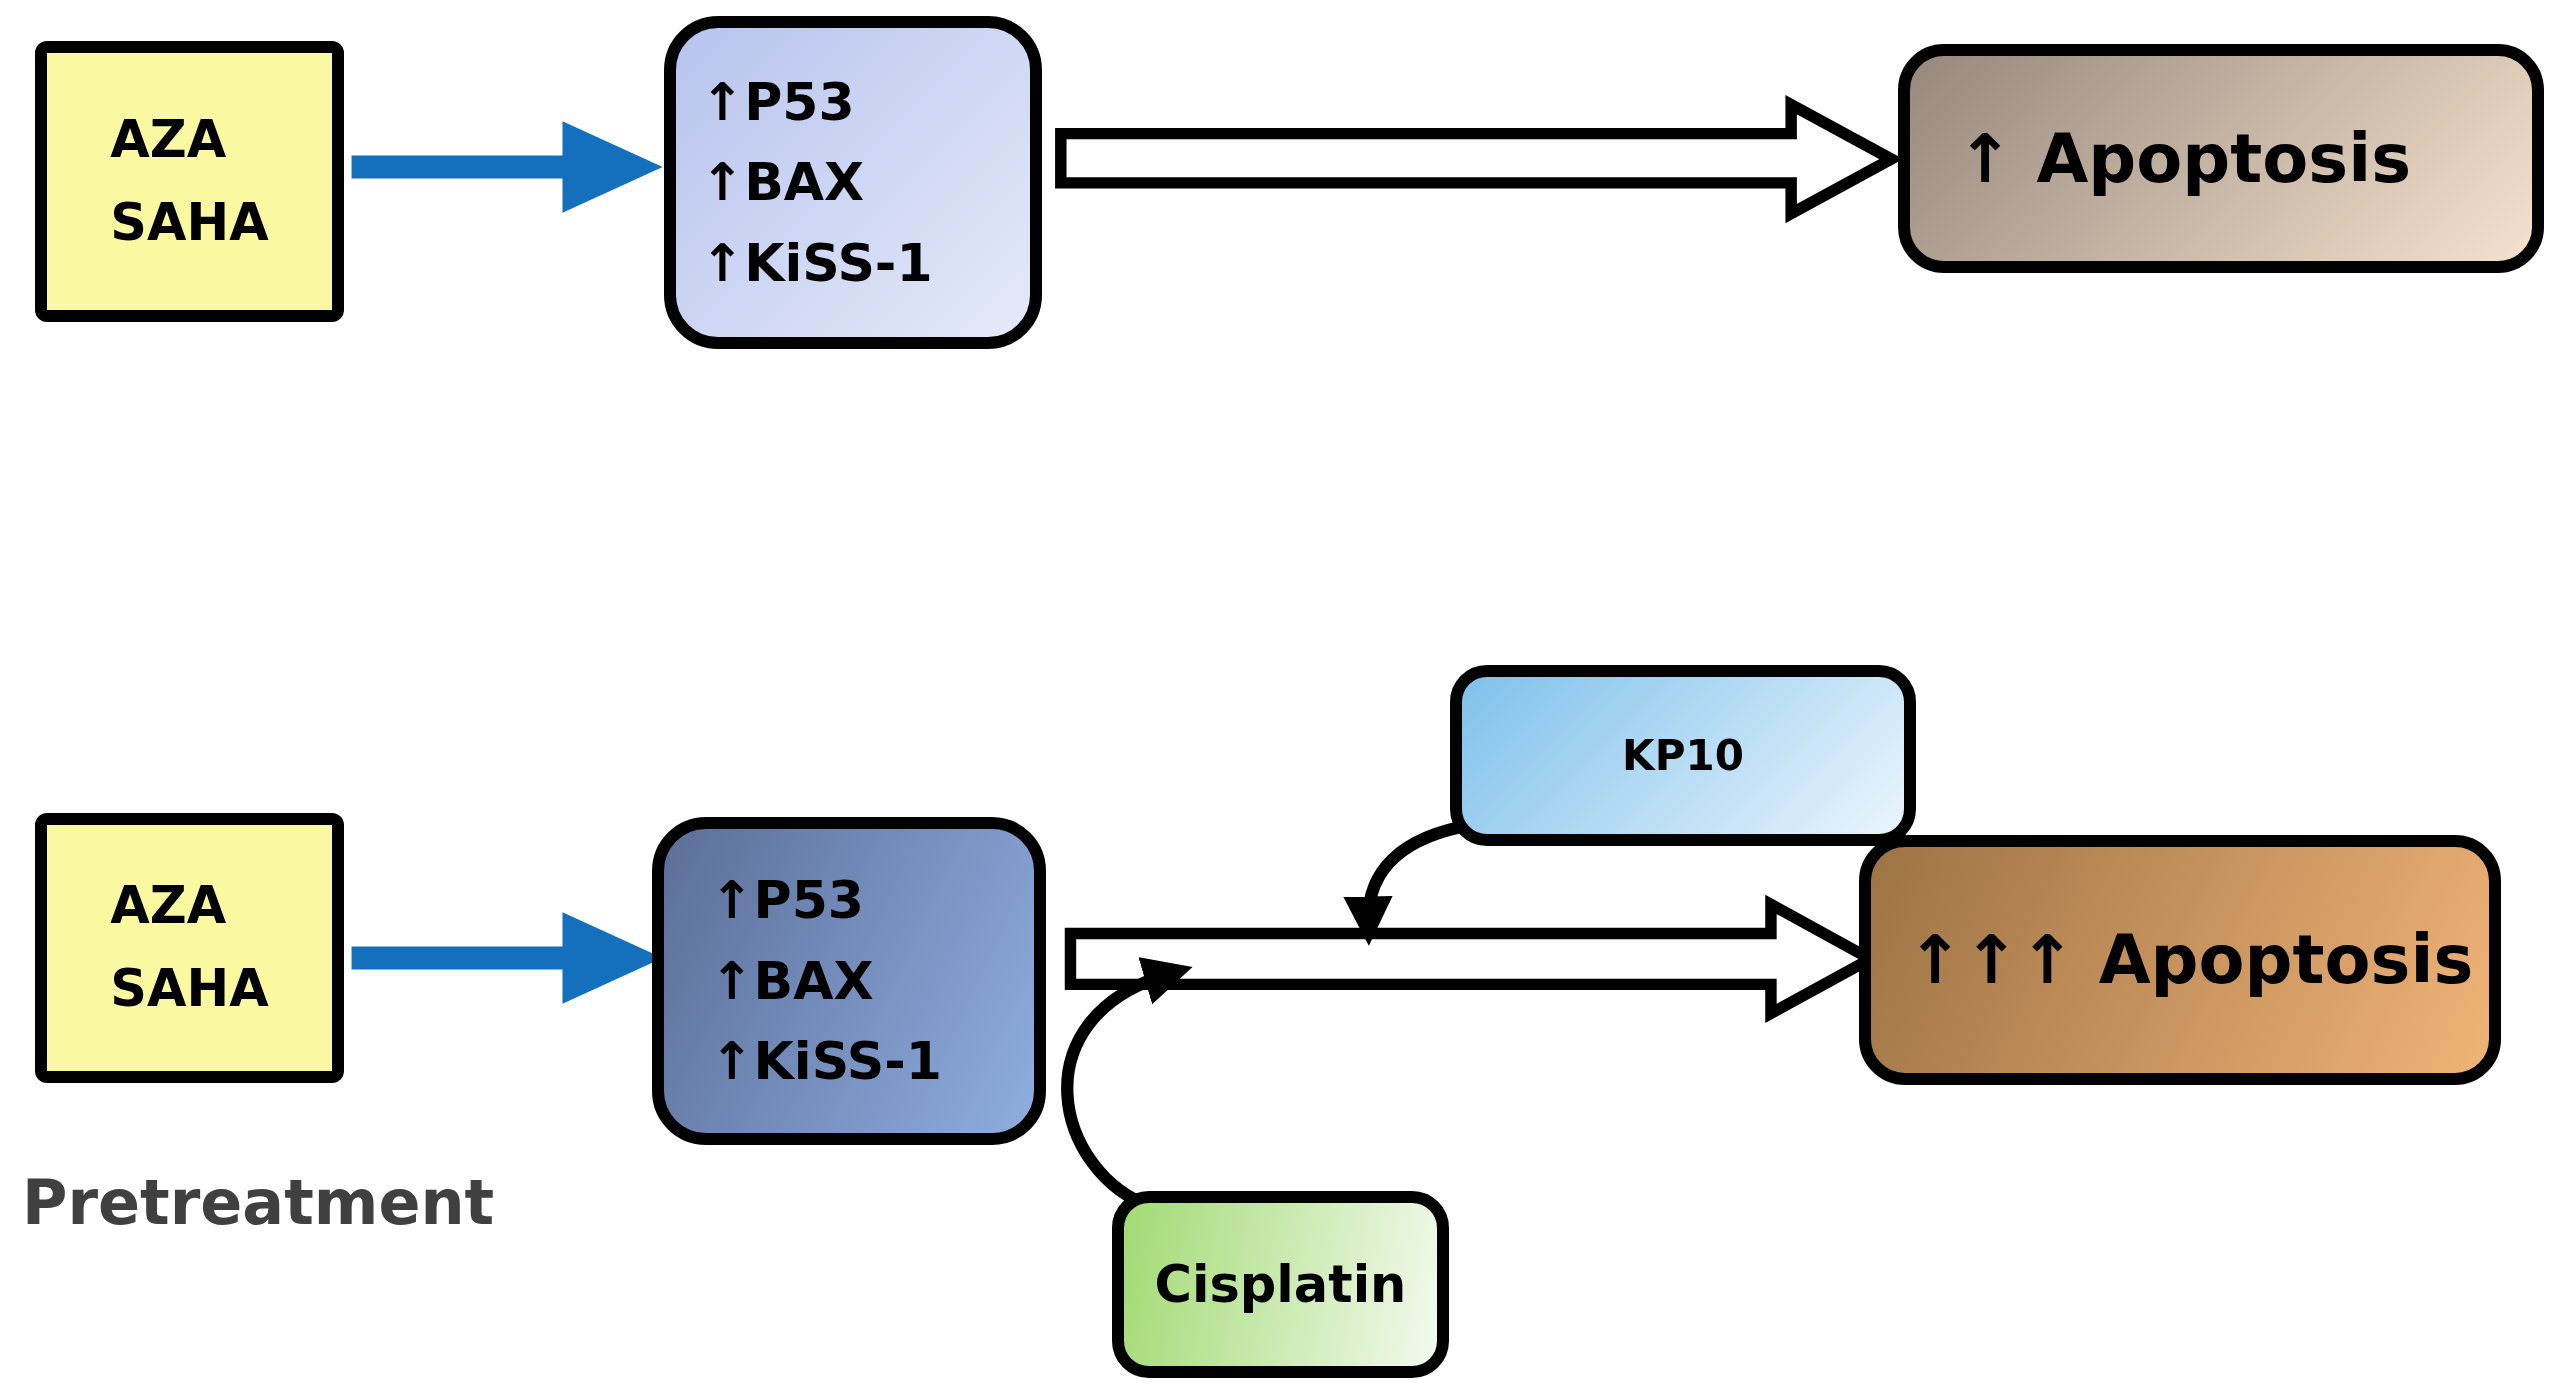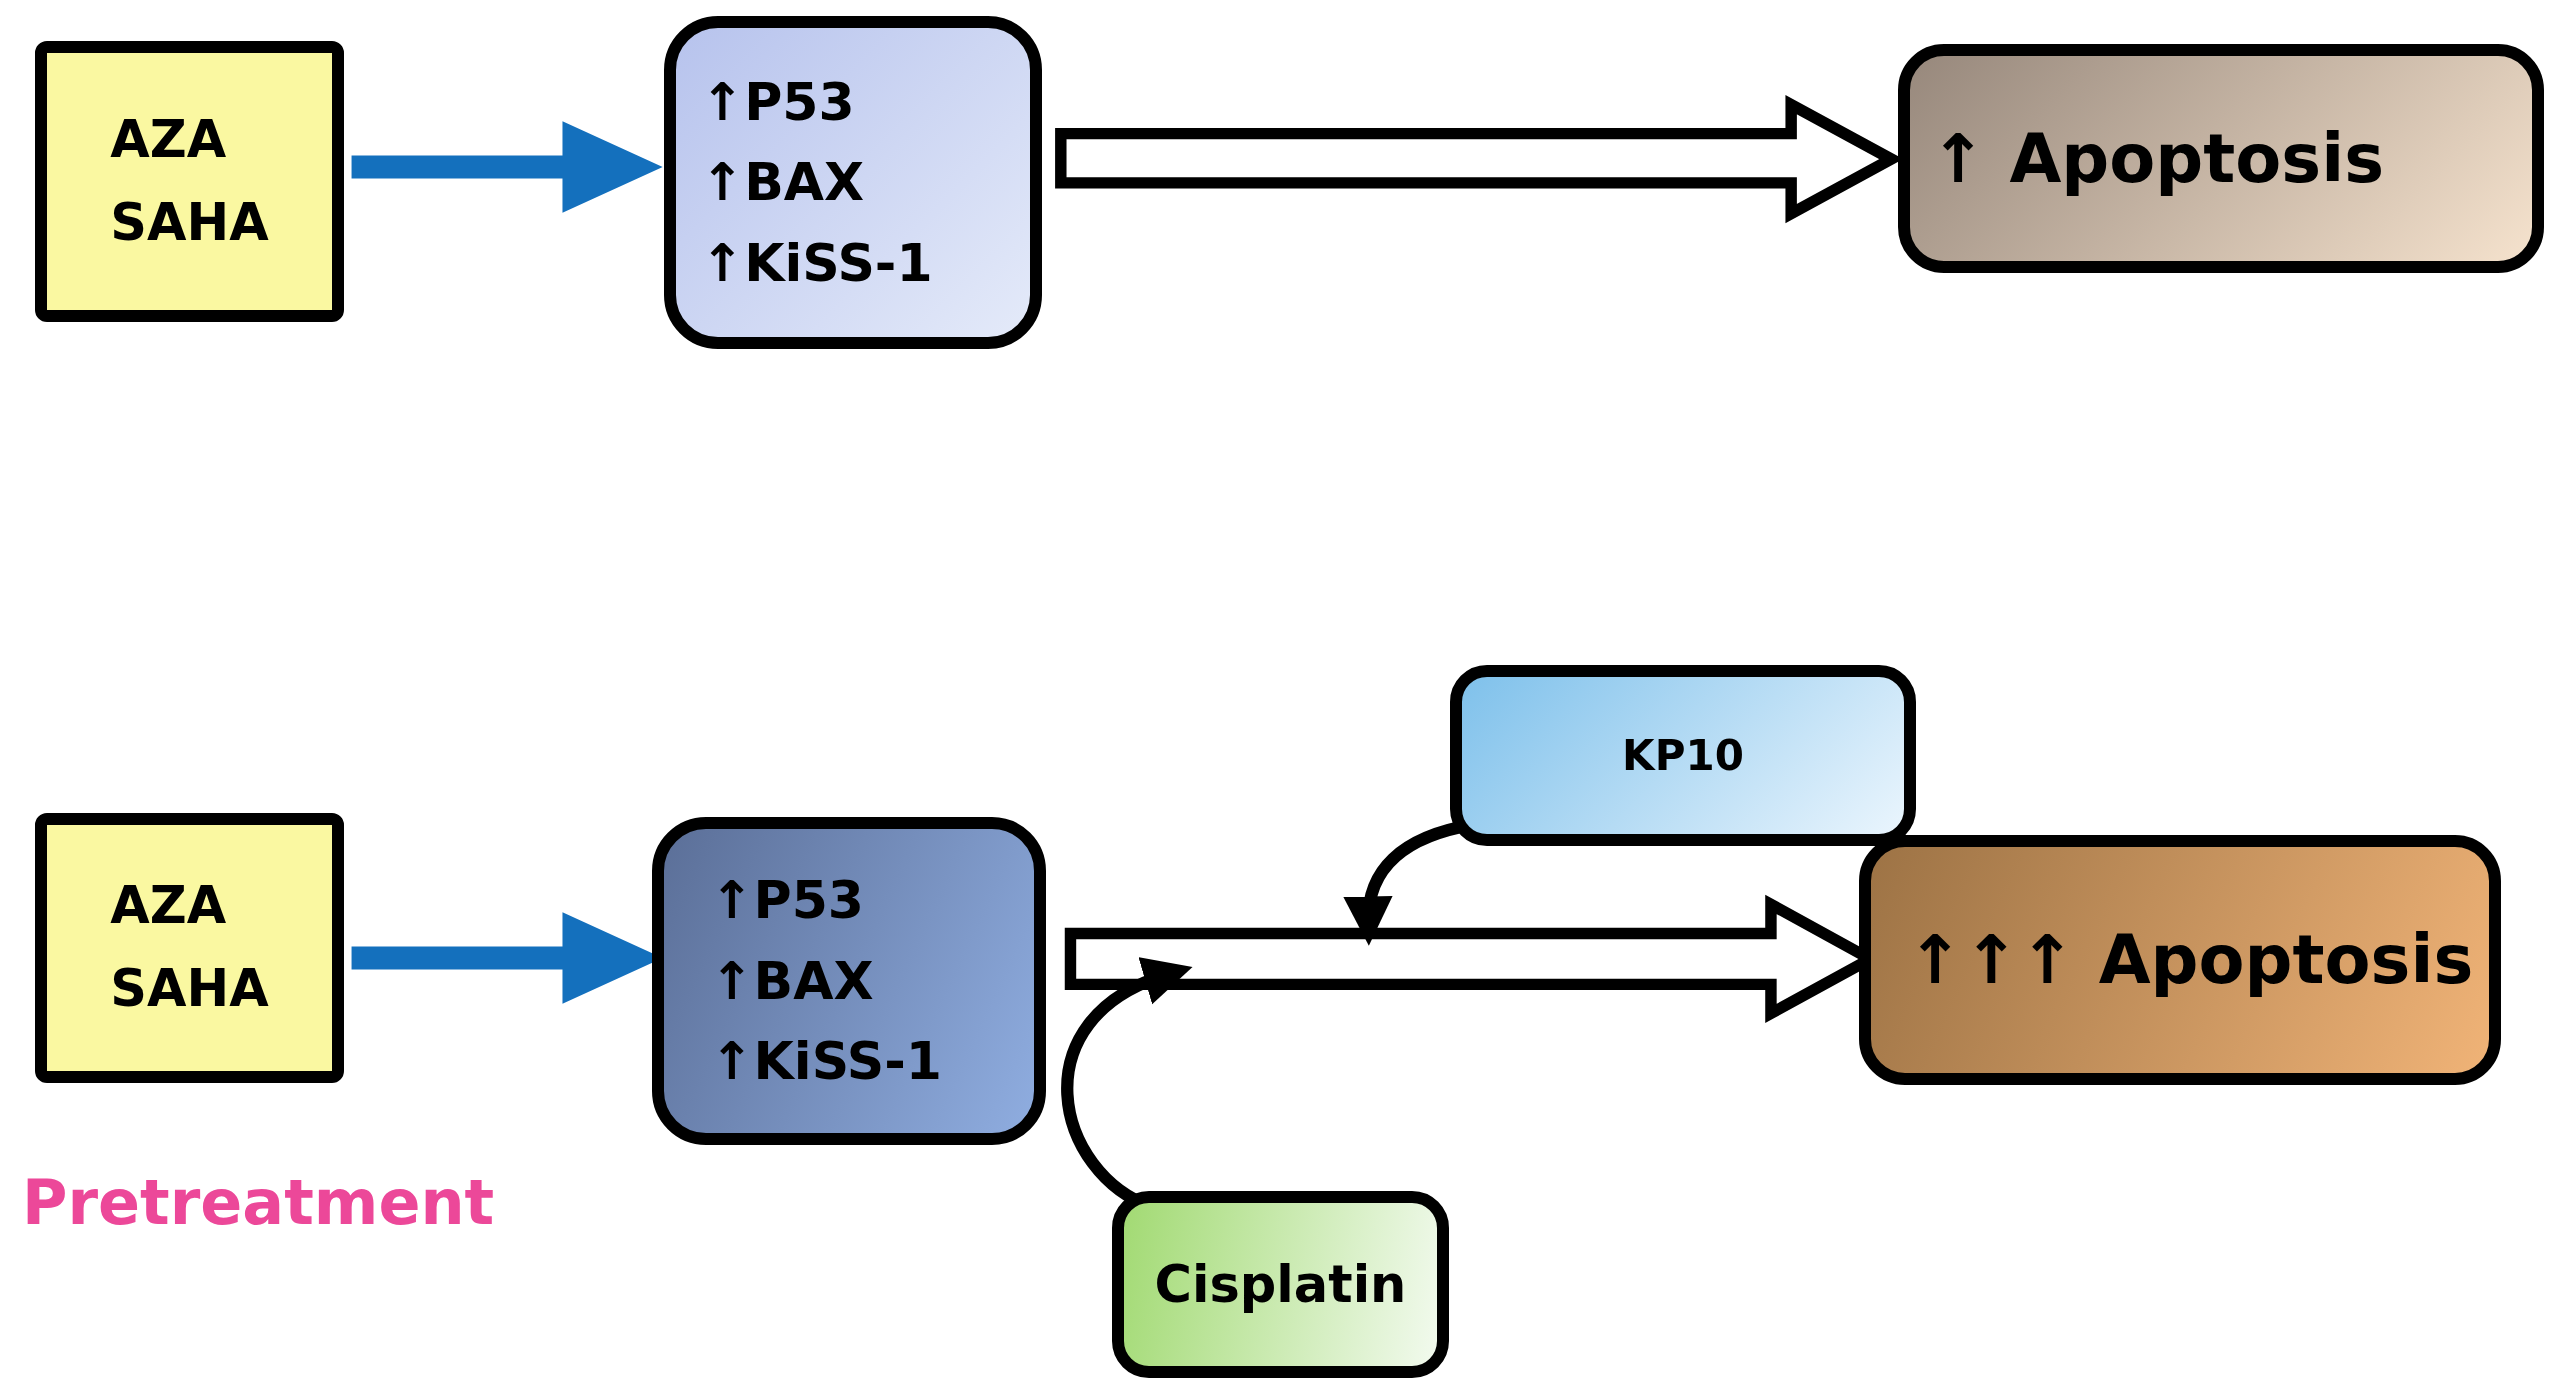--- a/index.html
+++ b/index.html
@@ -37,40 +37,40 @@
   }
   .effect-bottom {
     left:652px; top:817px; width:394px; height:328px;
     background:linear-gradient(115deg,var(--effect_bottom_from,#5B6F98),var(--effect_bottom_to,#8FADE0));
     padding-left:46px;
   }
   .outcome-box { border-radius:46px; font-size:67px; justify-content:flex-start; }
   .outcome-top {
     left:1898px; top:44px; width:646px; height:229px;
     background:linear-gradient(135deg,var(--outcome_top_from,#97887C),var(--outcome_top_to,#F5E2CD));
-    padding-left:20px;
+    padding-left:47px;
   }
   .outcome-bottom {
     left:1859px; top:835px; width:642px; height:250px;
     background:linear-gradient(115deg,var(--outcome_bottom_from,#9D7345),var(--outcome_bottom_to,#F0B377));
     padding-left:36px;
   }
   .kp10-box {
     left:1450px; top:665px; width:466px; height:181px;
     border-radius:37px; font-size:42px;
     background:linear-gradient(135deg,var(--kp10_from,#7FC1EB),var(--kp10_to,#EAF5FD));
   }
   .cisplatin-box {
     left:1112px; top:1191px; width:337px; height:187px;
     border-radius:37px; font-size:51px;
     background:linear-gradient(100deg,var(--cisplatin_from,#A2DA73),var(--cisplatin_to,#F2FAEE));
   }
   .caption {
     position:absolute; left:22px; top:1169px;
-    font-size:62px; font-weight:bold; color:#ec4899; line-height:1.1;
+    font-size:62px; font-weight:bold; color:#404040; line-height:1.1;
   }
 </style>
 </head>
 <body>
 
 <div class="canvas">
 
   <svg class="arrow-layer" width="2576" height="1394" viewBox="0 0 2931 1586" xmlns="http://www.w3.org/2000/svg">
     <defs>
       <marker id="head" markerWidth="6" markerHeight="6" refX="2" refY="2" orient="auto" markerUnits="strokeWidth">

